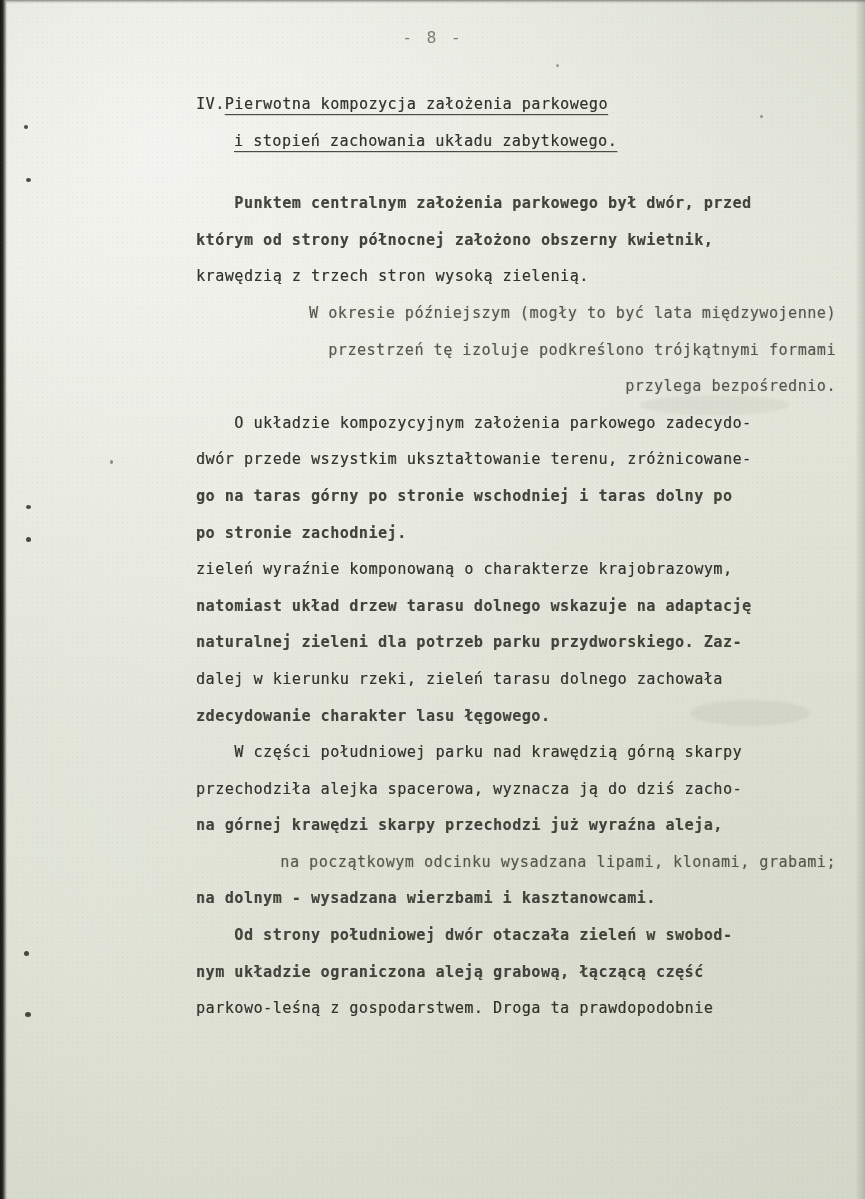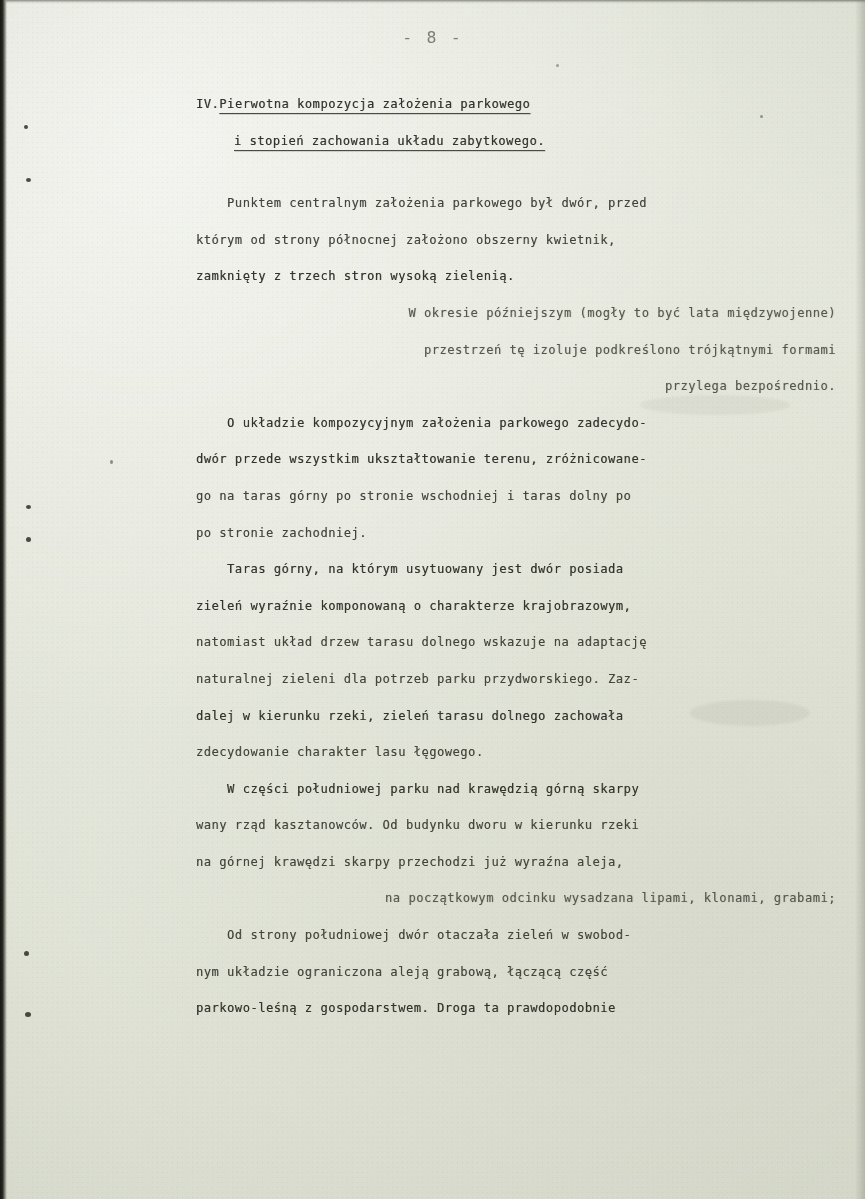--- a/index.html
+++ b/index.html
@@ -76,32 +76,32 @@
   }
 
   .body-block {
     position: absolute;
     top: 86px;
     left: 196px;
     width: 640px;
   }
 
   .line {
-    font-size: 12px;
+    font-size: 15px;
     letter-spacing: 0.55px;
     line-height: 36.6px;
     height: 36.6px;
     white-space: pre;
     color: #46473f;
     text-shadow: 0.4px 0.3px 0.5px rgba(90,92,82,.45);
   }
 
   
   .ink-dark   { color: #32332c; text-shadow: 0.45px 0.35px 0.4px rgba(70,72,62,.55); }
-  .ink-mid    { color: #42433b; }
+  .ink-mid    { color: #42433b; font-weight: bold; }
   .ink-light  { color: #55564d; text-shadow: 0.5px 0.4px 0.7px rgba(120,122,110,.5); text-align: right; }
 
   .heading-line { }
   .heading-num {
     display: inline-block;
   }
   .heading-underlined {
     text-decoration: underline;
     text-decoration-thickness: 1.4px;
     text-underline-offset: 4.5px;
@@ -155,50 +155,50 @@
 
     <div class="line heading-line ink-dark"><span class="heading-num">IV.</span><span class="heading-underlined">Pierwotna kompozycja założenia parkowego</span></div>
 
     <div class="line heading-line ink-dark"><span class="heading-indent"></span><span class="heading-underlined">i stopień zachowania układu zabytkowego.</span></div>
 
     <div class="gap-after-heading"></div>
 
     <div>
       <div class="line ink-mid">    Punktem centralnym założenia parkowego był dwór, przed</div>
       <div class="line ink-mid">którym od strony północnej założono obszerny kwietnik,</div>
-      <div class="line ink-dark">zamknięty z trzech stron wysoką zielenią.</div>
+      <div class="line ink-dark">krawędzią z trzech stron wysoką zielenią.</div>
     </div>
 
     <div>
       <div class="line ink-light">    W okresie późniejszym (mogły to być lata międzywojenne)</div>
       <div class="line ink-light">przestrzeń tę izoluje podkreślono trójkątnymi formami</div>
       <div class="line ink-light">przylega bezpośrednio.</div>
     </div>
 
     <div>
       <div class="line ink-dark">    O układzie kompozycyjnym założenia parkowego zadecydo-</div>
       <div class="line ink-dark">dwór przede wszystkim ukształtowanie terenu, zróżnicowane-</div>
       <div class="line ink-mid">go na taras górny po stronie wschodniej i taras dolny po</div>
       <div class="line ink-mid">po stronie zachodniej.</div>
     </div>
 
     <div>
-      <div class="line ink-dark">    Taras górny, na którym usytuowany jest dwór posiada</div>
       <div class="line ink-dark">zieleń wyraźnie komponowaną o charakterze krajobrazowym,</div>
       <div class="line ink-mid">natomiast układ drzew tarasu dolnego wskazuje na adaptację</div>
       <div class="line ink-mid">naturalnej zieleni dla potrzeb parku przydworskiego. Zaz-</div>
       <div class="line ink-dark">dalej w kierunku rzeki, zieleń tarasu dolnego zachowała</div>
       <div class="line ink-mid">zdecydowanie charakter lasu łęgowego.</div>
     </div>
 
     <div>
       <div class="line ink-dark">    W części południowej parku nad krawędzią górną skarpy</div>
-      <div class="line ink-mid">wany rząd kasztanowców. Od budynku dworu w kierunku rzeki</div>
+      <div class="line ink-dark">przechodziła alejka spacerowa, wyznacza ją do dziś zacho-</div>
       <div class="line ink-mid">na górnej krawędzi skarpy przechodzi już wyraźna aleja,</div>
       <div class="line ink-light">na początkowym odcinku wysadzana lipami, klonami, grabami;</div>
+      <div class="line ink-mid">na dolnym - wysadzana wierzbami i kasztanowcami.</div>
     </div>
 
     <div>
       <div class="line ink-mid">    Od strony południowej dwór otaczała zieleń w swobod-</div>
       <div class="line ink-mid">nym układzie ograniczona aleją grabową, łączącą część</div>
       <div class="line ink-dark">parkowo-leśną z gospodarstwem. Droga ta prawdopodobnie</div>
     </div>
 
   </div>
 </div>

